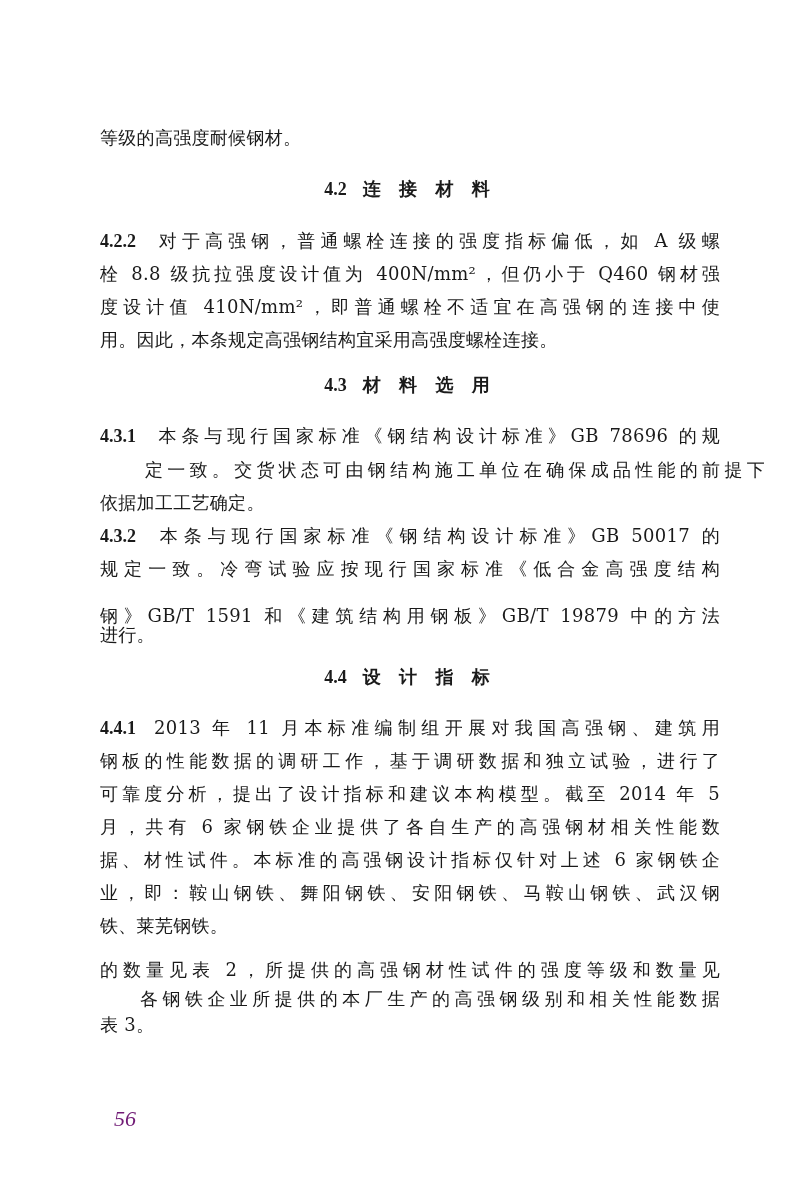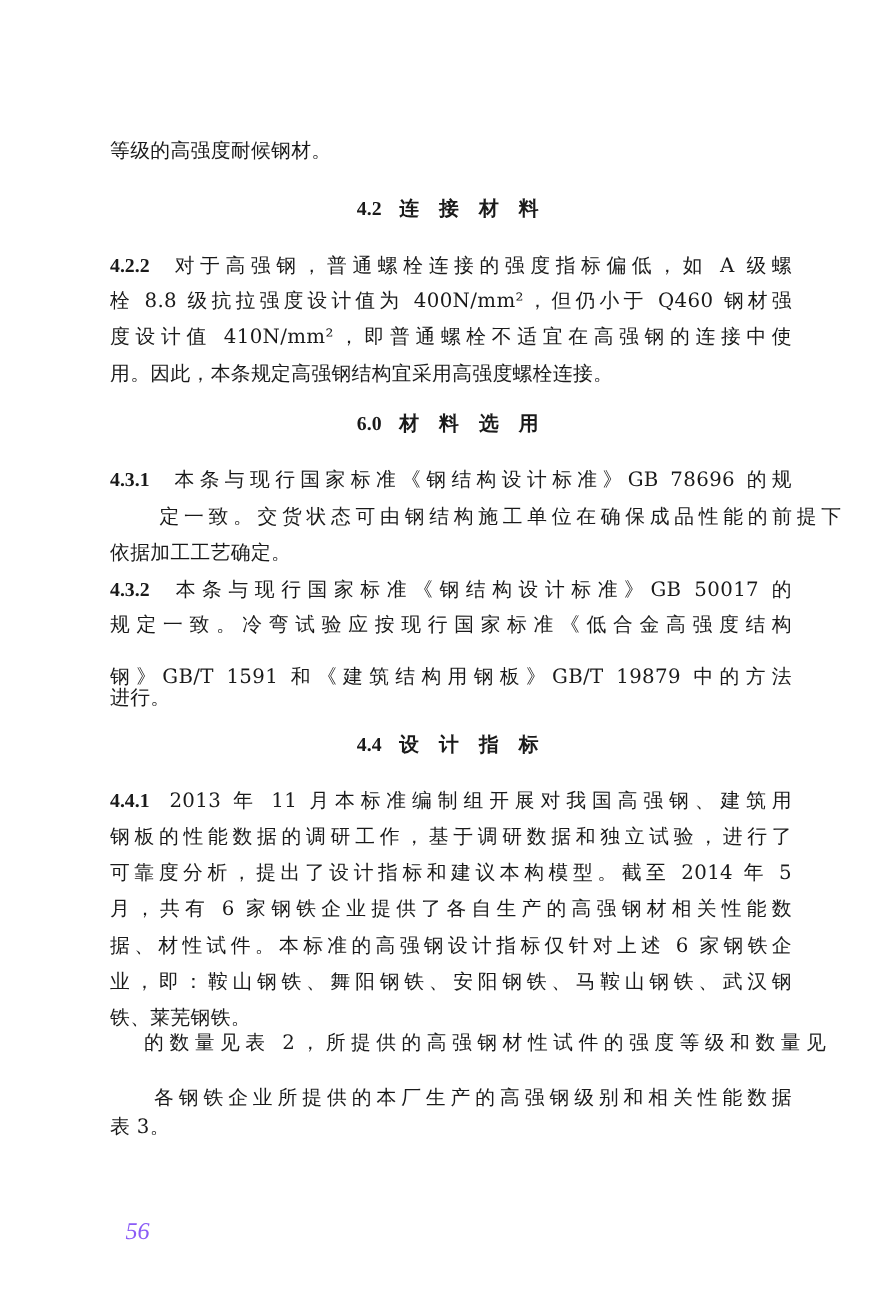--- a/index.html
+++ b/index.html
@@ -57,21 +57,21 @@
     letter-spacing: 0;
   }
   .indent { padding-left: 40px; box-sizing: border-box; margin-top: 40px; }
   .page-number {
     position: absolute;
     left: 114px;
     top: 1106px;
     font-family: "Liberation Serif", serif;
     font-style: italic;
     font-size: 22px;
-    color: #8b5cf6;
+    color: #701a75;
   }
 </style>
 </head>
 <body>
 
 <div class="page">
 
   <div class="line" style="top:123px;">等级的高强度耐候钢材。</div>
 
   <div class="heading" style="top:174px;text-align:center;">
@@ -79,21 +79,21 @@
   </div>
 
   <div class="line justify" style="top:226px;">
     <span class="clause">4.2.2</span><span>对于高强钢，普通螺栓连接的强度指标偏低，如 A 级螺</span>
   </div>
   <div class="line justify" style="top:259px;">栓 8.8 级抗拉强度设计值为 400N/mm²，但仍小于 Q460 钢材强</div>
   <div class="line justify" style="top:292px;">度设计值 410N/mm²，即普通螺栓不适宜在高强钢的连接中使</div>
   <div class="line" style="top:325px;">用。因此，本条规定高强钢结构宜采用高强度螺栓连接。</div>
 
   <div class="heading" style="top:370px;">
-    <span class="num">6.0</span><span>材 料 选 用</span>
+    <span class="num">4.3</span><span>材 料 选 用</span>
   </div>
 
   <div class="line justify" style="top:421px;">
     <span class="clause">4.3.1</span><span>本条与现行国家标准《钢结构设计标准》GB 78696 的规</span>
   </div>
   <div class="line justify" style="top:455px;margin-left:45px;">定一致。交货状态可由钢结构施工单位在确保成品性能的前提下</div>
   <div class="line" style="top:488px;">依据加工工艺确定。</div>
 
   <div class="line justify" style="top:521px;">
     <span class="clause">4.3.2</span><span>本条与现行国家标准《钢结构设计标准》GB 50017 的</span>
@@ -110,17 +110,17 @@
     <span class="clause">4.4.1</span><span>2013 年 11 月本标准编制组开展对我国高强钢、建筑用</span>
   </div>
   <div class="line justify" style="top:746px;">钢板的性能数据的调研工作，基于调研数据和独立试验，进行了</div>
   <div class="line justify" style="top:779px;">可靠度分析，提出了设计指标和建议本构模型。截至 2014 年 5</div>
   <div class="line justify" style="top:812px;">月，共有 6 家钢铁企业提供了各自生产的高强钢材相关性能数</div>
   <div class="line justify" style="top:845px;">据、材性试件。本标准的高强钢设计指标仅针对上述 6 家钢铁企</div>
   <div class="line justify" style="top:878px;">业，即：鞍山钢铁、舞阳钢铁、安阳钢铁、马鞍山钢铁、武汉钢</div>
   <div class="line" style="top:911px;">铁、莱芜钢铁。</div>
 
   <div class="line justify indent" style="top:944px;">各钢铁企业所提供的本厂生产的高强钢级别和相关性能数据</div>
-  <div class="line justify" style="top:934px;margin-left:31px;">的数量见表 2，所提供的高强钢材性试件的强度等级和数量见</div>
+  <div class="line justify" style="top:955px;">的数量见表 2，所提供的高强钢材性试件的强度等级和数量见</div>
   <div class="line" style="top:1010px;">表 3。</div>
 </div>
 
 <div class="page-number">56</div>
 
 </body></html>

